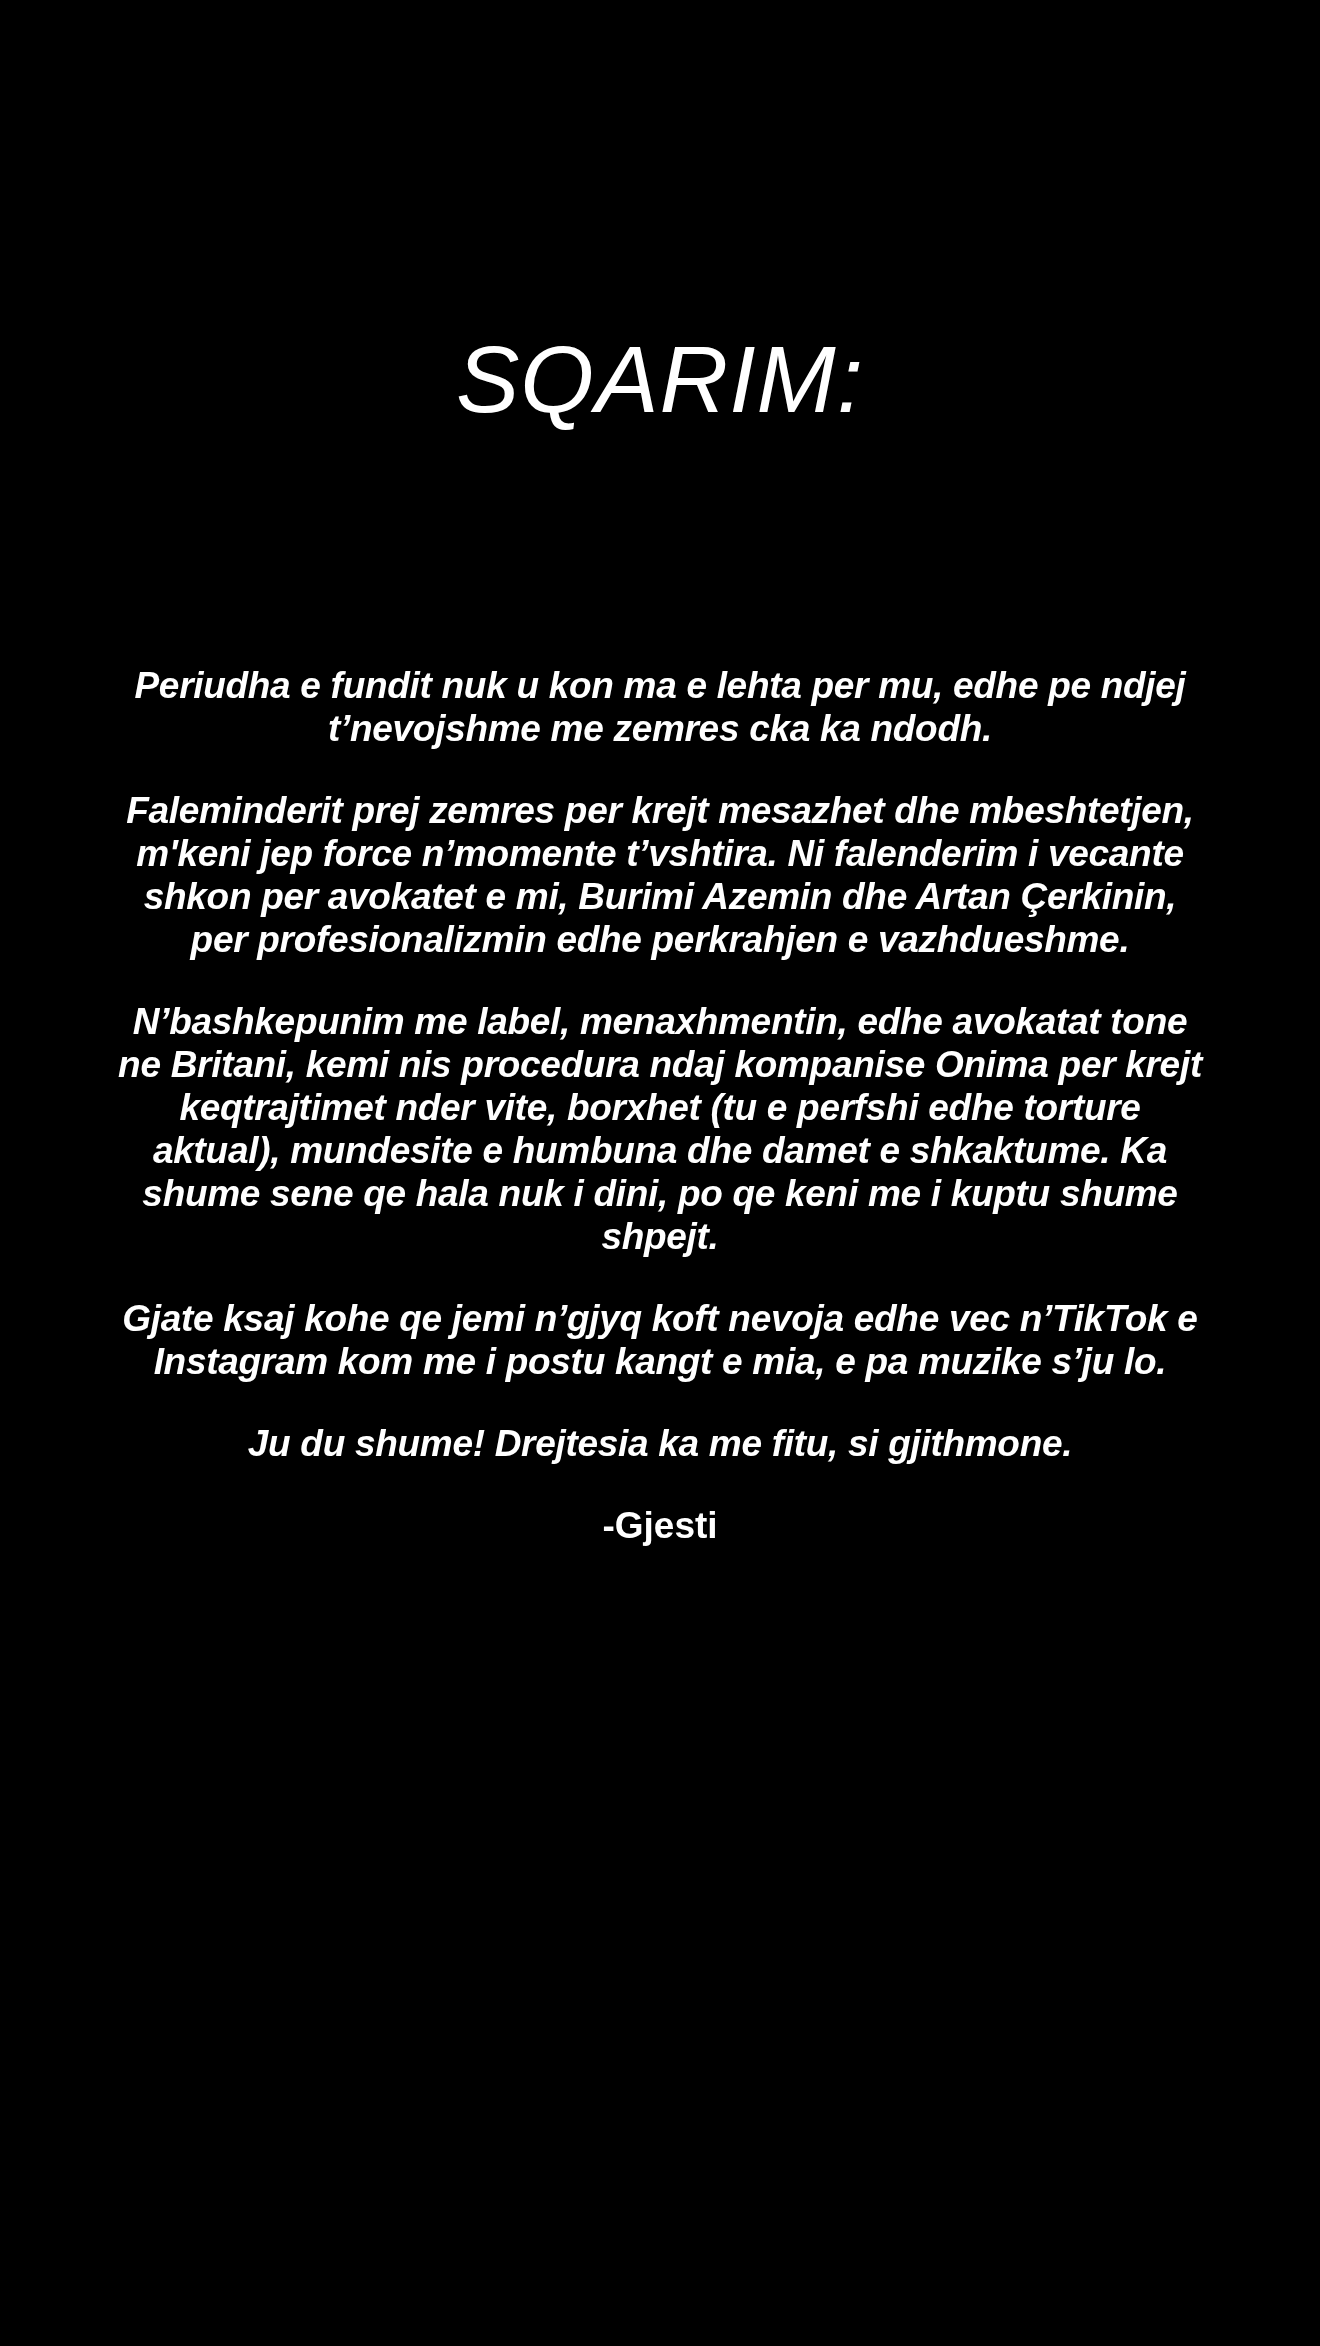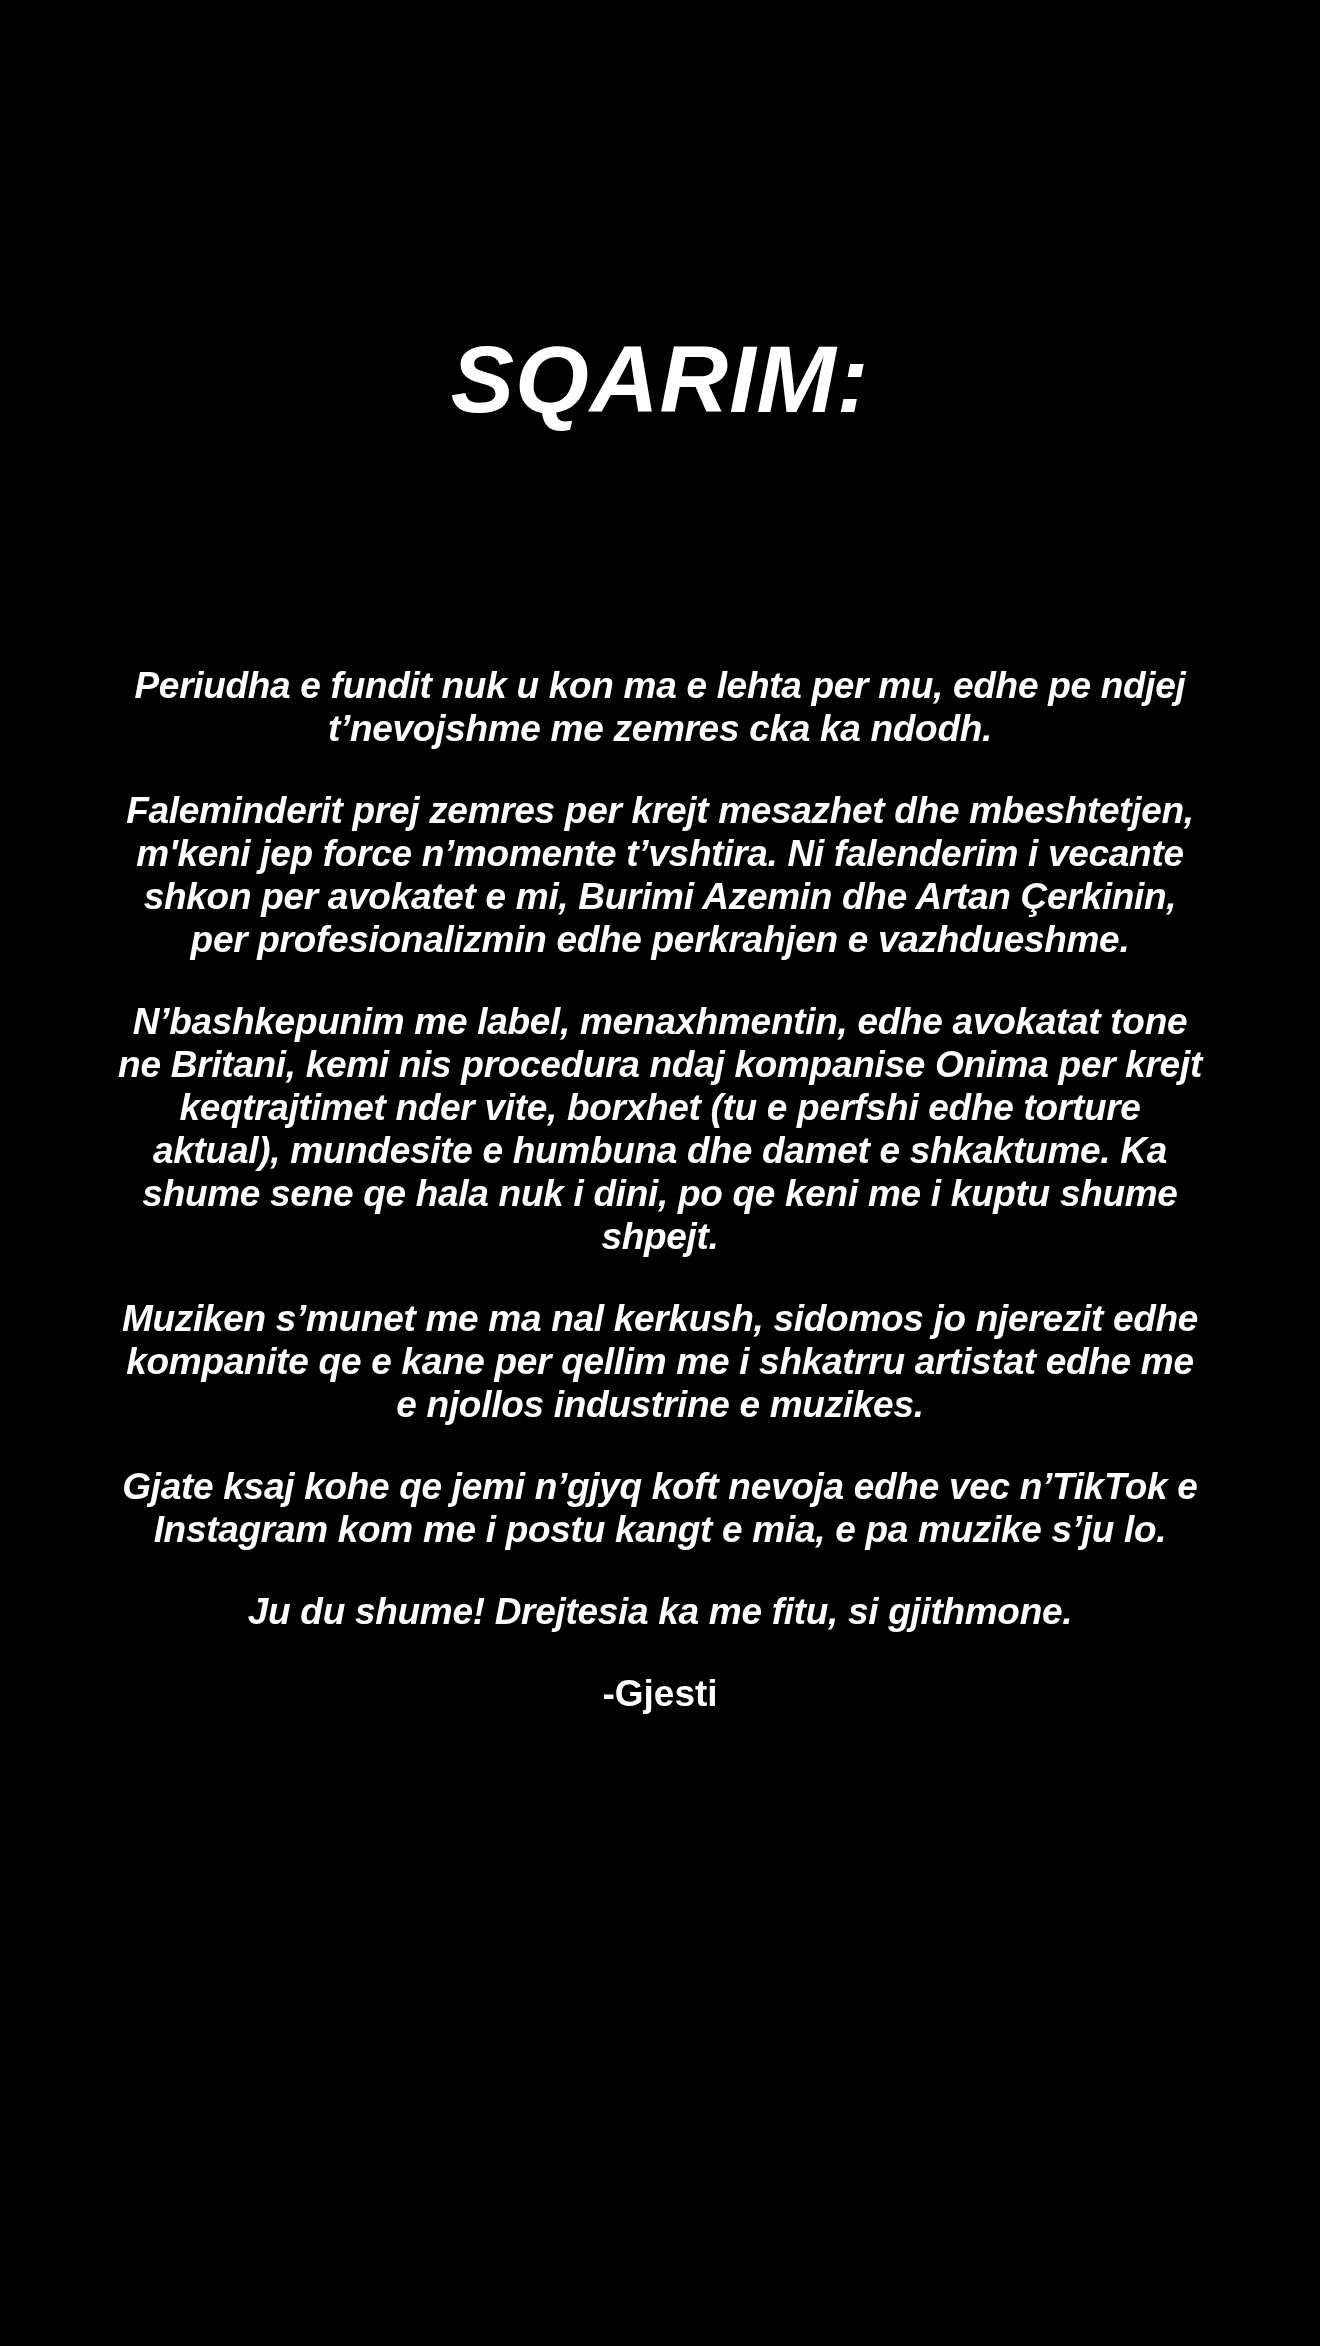--- a/index.html
+++ b/index.html
@@ -15,21 +15,21 @@
     overflow: hidden;
     font-family: "Liberation Sans", "DejaVu Sans", sans-serif;
     color: #ffffff;
   }
   .title {
     margin: 0;
     padding-top: 332px;
     text-align: center;
     font-size: 95px;
     line-height: 1;
-    font-weight: bold;
+    font-weight: normal;
     font-style: italic;
     letter-spacing: 1px;
     color: #ffffff;
   }
   .body-text {
     width: 1244px;
     margin: 237px auto 0 auto;
     text-align: center;
   }
   .para {
@@ -63,21 +63,18 @@
     <p class="para">Faleminderit prej zemres per krejt mesazhet dhe mbeshtetjen,
 m'keni jep force n’momente t’vshtira. Ni falenderim i vecante
 shkon per avokatet e mi, Burimi Azemin dhe Artan Çerkinin,
 per profesionalizmin edhe perkrahjen e vazhdueshme.</p>
     <p class="para">N’bashkepunim me label, menaxhmentin, edhe avokatat tone
 ne Britani, kemi nis procedura ndaj kompanise Onima per krejt
 keqtrajtimet nder vite, borxhet (tu e perfshi edhe torture
 aktual), mundesite e humbuna dhe damet e shkaktume. Ka
 shume sene qe hala nuk i dini, po qe keni me i kuptu shume
 shpejt.</p>
-    <p class="para">Muziken s’munet me ma nal kerkush, sidomos jo njerezit edhe
-kompanite qe e kane per qellim me i shkatrru artistat edhe me
-e njollos industrine e muzikes.</p>
     <p class="para">Gjate ksaj kohe qe jemi n’gjyq koft nevoja edhe vec n’TikTok e
 Instagram kom me i postu kangt e mia, e pa muzike s’ju lo.</p>
     <p class="para">Ju du shume! Drejtesia ka me fitu, si gjithmone.</p>
     <p class="signature">-Gjesti</p>
   </div>
 </div>
 
 </body></html>

